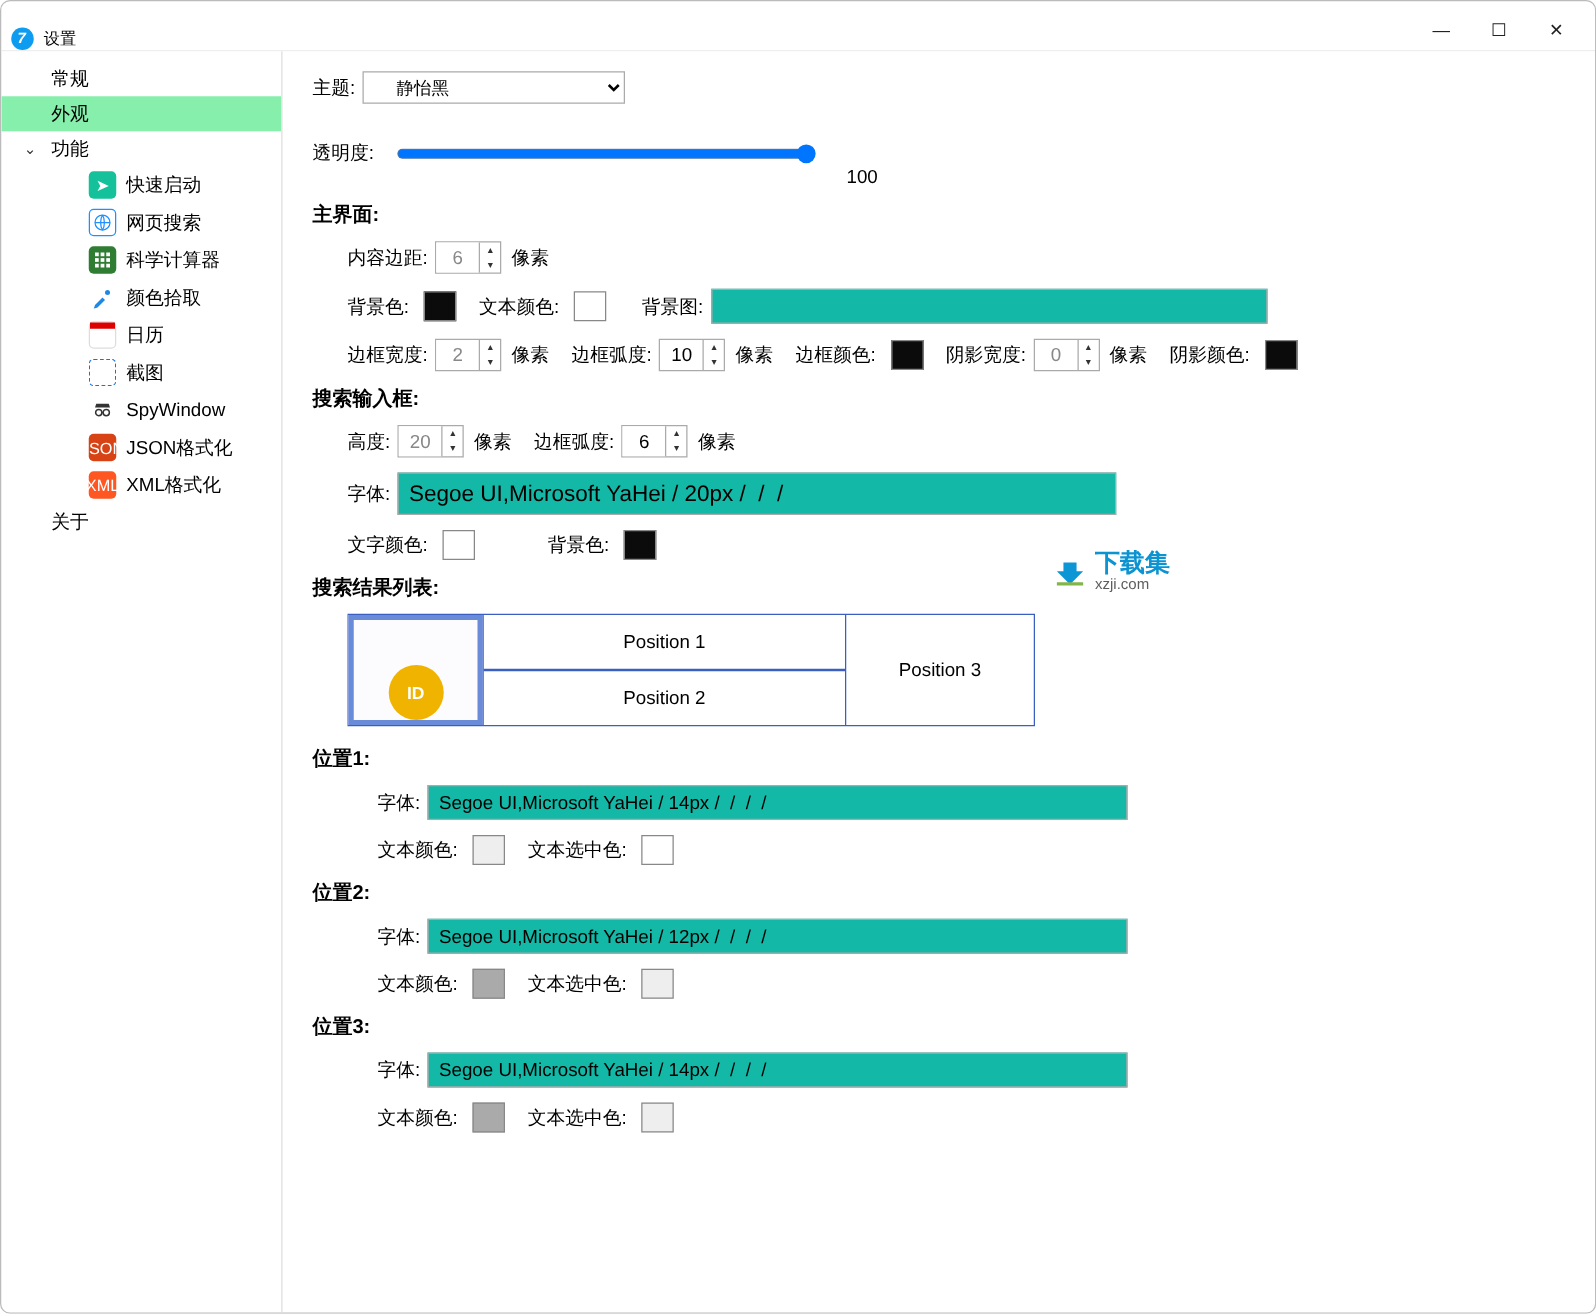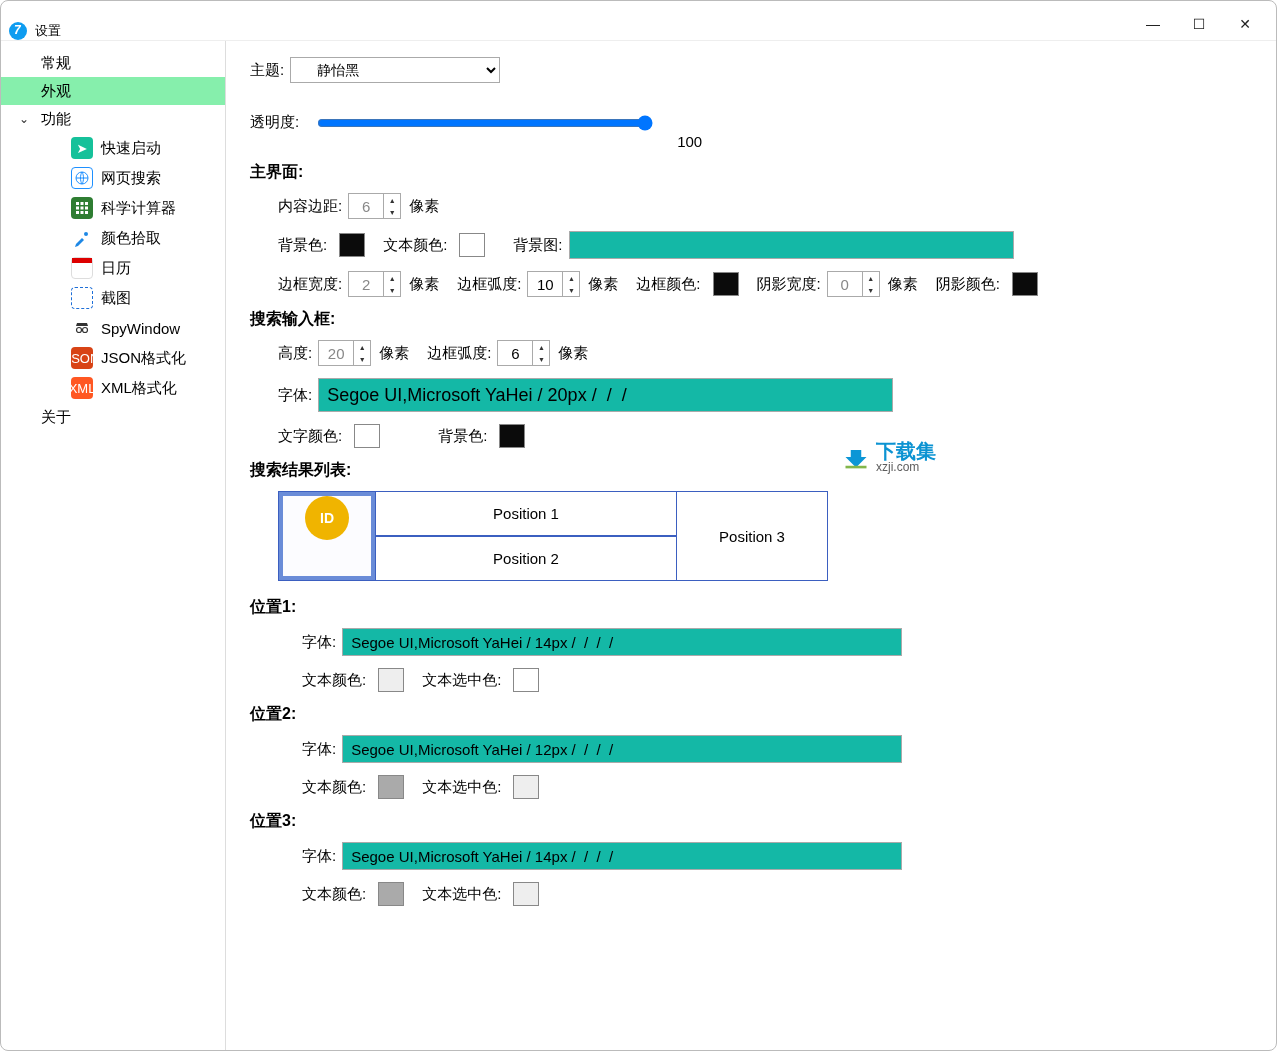--- a/index.html
+++ b/index.html
@@ -47,21 +47,21 @@
 .swatch { width: 26px; height: 24px; border: 1px solid #888; display: inline-block; margin: 0 18px 0 6px; }
 .swatch.black { background: #0b0b0b; }
 .swatch.white { background: #fff; }
 .swatch.teal { background: #278783; }
 .swatch.gray { background: #aaa; }
 .textinput { border: 1px solid #aaa; height: 28px; padding: 0 8px; font-size: 15px; background: #14b8a6; }
 .textinput.long { width: 445px; }
 .textinput.font { width: 575px; font-size: 18px; height: 34px; }
 .textinput.fontsmall { width: 560px; font-size: 15px; height: 28px; }
 .layout-diagram { display: flex; border: 1px solid #3b5fc0; margin: 4px 0 16px 28px; width: 550px; height: 90px; }
-.layout-diagram .idcell { width: 96px; border: 4px solid #6a8cd8; display: flex; align-items: flex-start; justify-content: center; background: #fcfcff; }
+.layout-diagram .idcell { width: 107px; border: 4px solid #6a8cd8; display: flex; align-items: flex-end; justify-content: center; background: #fcfcff; }
 .layout-diagram .idcircle { width: 44px; height: 44px; border-radius: 50%; background: #f0b400; color: #fff; display: flex; align-items: center; justify-content: center; font-size: 14px; font-weight: 600; }
 .layout-diagram .midcol { flex: 1; display: flex; flex-direction: column; border-left: 1px solid #3b5fc0; border-right: 1px solid #3b5fc0; }
 .layout-diagram .midcol div { flex: 1; display: flex; align-items: center; justify-content: center; font-size: 15px; }
 .layout-diagram .midcol div:first-child { border-bottom: 2px solid #3b5fc0; }
 .layout-diagram .rightcell { width: 150px; display: flex; align-items: center; justify-content: center; }
 .watermark { position: absolute; right: 340px; top: 400px; pointer-events: none; opacity: 0.95; display: flex; align-items: center; gap: 6px; }
 .watermark .arrow { width: 28px; height: 28px; }
 .watermark .txt { display: flex; flex-direction: column; line-height: 1; }
 .watermark .t1 { font-size: 20px; font-weight: bold; color: #008ed0; }
 .watermark .t2 { font-size: 12px; color: #555; }

